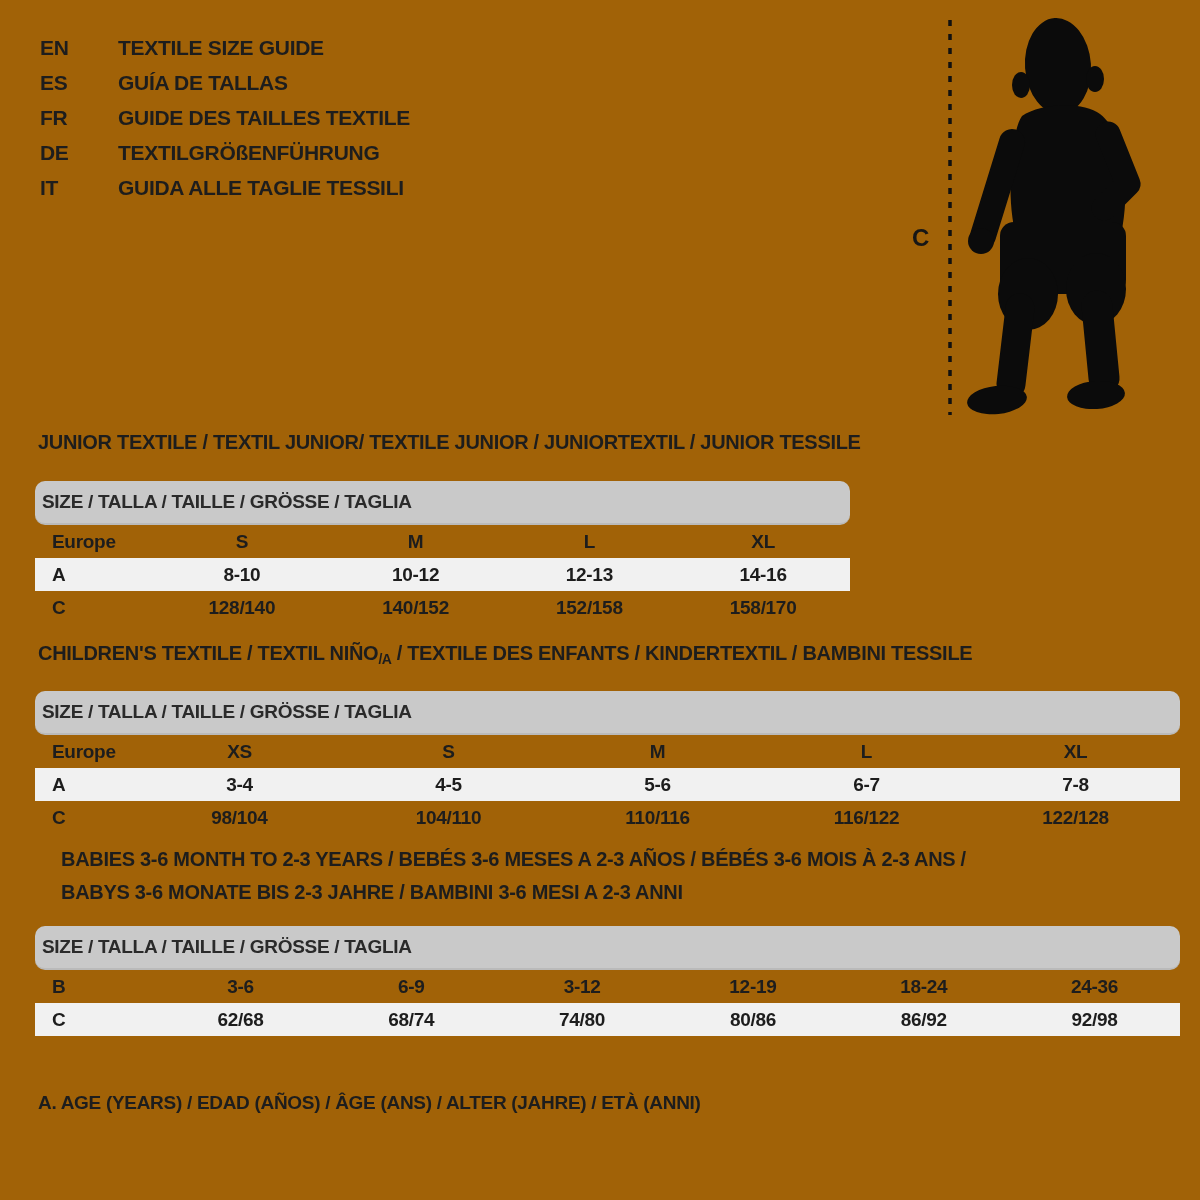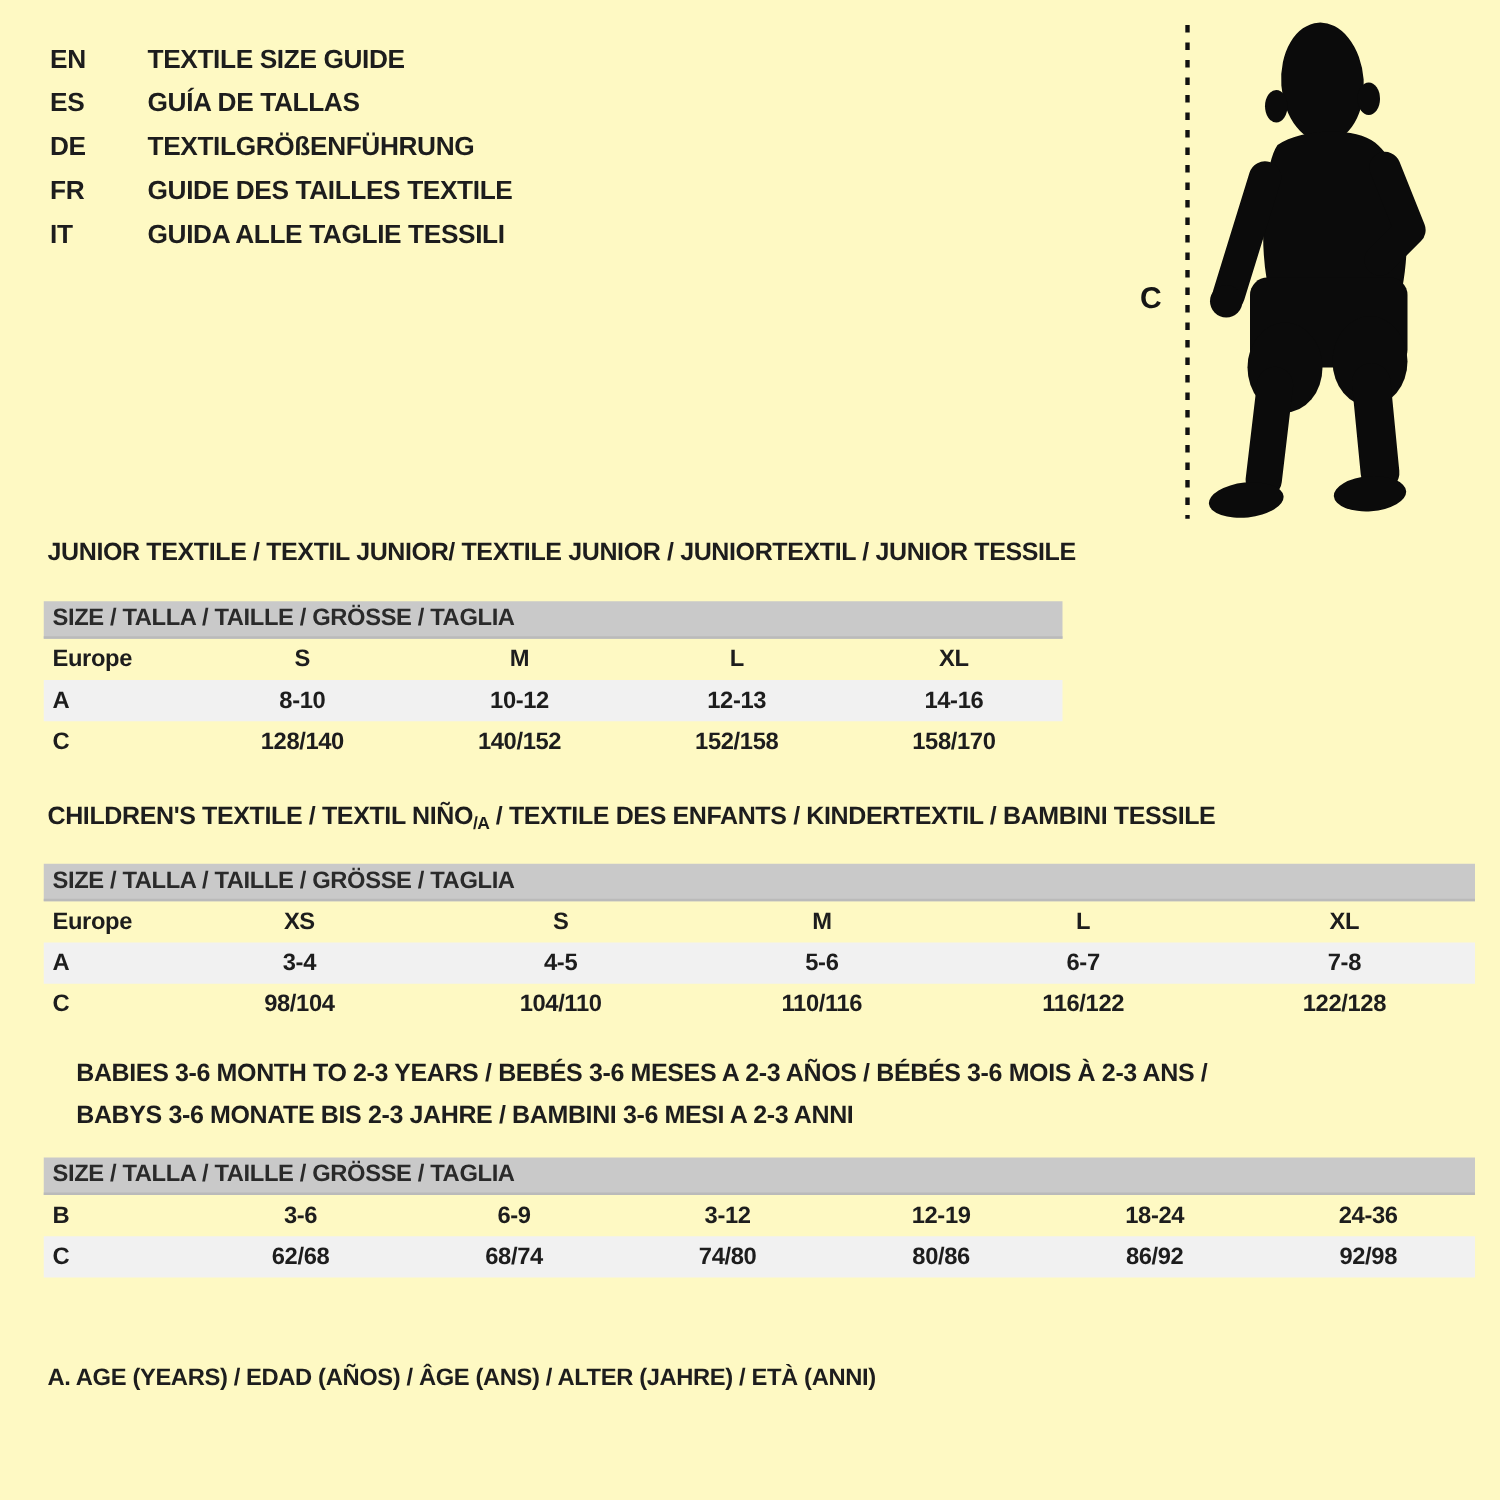--- a/index.html
+++ b/index.html
@@ -1,42 +1,42 @@
 <!DOCTYPE html>
 <html><head>
 <meta charset="utf-8">
 <style>
   html,body{margin:0;padding:0;background:#fff;}
   .page{
-    position:relative;width:1200px;height:1200px;background:#fef9c3;
+    position:relative;width:1200px;height:1200px;background:#a16207;
     font-family:"Liberation Sans","DejaVu Sans",sans-serif;
     font-weight:bold;color:#1d1d1d;overflow:hidden;
     letter-spacing:-0.3px;
   }
   
   .lang-list{position:absolute;left:40px;top:30px;}
   .lang-row{display:grid;grid-template-columns:78px auto;height:35px;align-items:center;}
   .lang-row span{font-size:21px;white-space:nowrap;}
   
   .figure{position:absolute;left:900px;top:8px;width:270px;height:420px;}
   .figure text{font:bold 24px "Liberation Sans","DejaVu Sans",sans-serif;fill:#161616;}
   
   .sec-title{position:absolute;left:38px;font-size:20px;white-space:nowrap;line-height:24px;}
   .sub-a{font-size:14px;vertical-align:-4px;letter-spacing:-0.5px;}
   
   .tbl{position:absolute;left:35px;}
   .size-bar{
-    height:30px;background:#c9c9c9;border-bottom:2px solid #bababa;
+    height:44px;background:#c9c9c9;border-bottom:2px solid #bababa;
     box-sizing:border-box;display:flex;align-items:center;
-    padding-left:7px;font-size:19px;color:#2a2a2a;
+    padding-left:7px;font-size:19px;color:#2a2a2a;border-radius:10px;
   }
   .row{display:grid;grid-template-columns:var(--cols);height:33px;align-items:center;}
   .row.alt{background:#f1f1f1;}
   .cell{font-size:19px;text-align:center;white-space:nowrap;}
-  .cell.lab{text-align:left;padding-left:7px;}
+  .cell.lab{text-align:left;padding-left:7px;margin-left:10px;}
   .t1{width:815px;--cols:120px repeat(4,1fr);}
   .t2{width:1145px;--cols:100px repeat(5,1fr);}
   .t3{width:1145px;--cols:120px repeat(6,1fr);}
   
   .legend{position:absolute;left:38px;top:1072px;}
   .legend div{font-size:19px;line-height:29px;white-space:nowrap;margin-top:16px;}
 </style>
 </head>
 <body>
 
@@ -45,26 +45,26 @@
   <div class="lang-list">
     <div class="lang-row">
       <span>EN</span>
       <span>TEXTILE SIZE GUIDE</span>
     </div>
     <div class="lang-row">
       <span>ES</span>
       <span>GUÍA DE TALLAS</span>
     </div>
     <div class="lang-row">
+      <span>FR</span>
+      <span>GUIDE DES TAILLES TEXTILE</span>
+    </div>
+    <div class="lang-row">
       <span>DE</span>
       <span>TEXTILGRÖßENFÜHRUNG</span>
-    </div>
-    <div class="lang-row">
-      <span>FR</span>
-      <span>GUIDE DES TAILLES TEXTILE</span>
     </div>
     <div class="lang-row">
       <span>IT</span>
       <span>GUIDA ALLE TAGLIE TESSILI</span>
     </div>
   </div>
 
   <svg class="figure" viewBox="0 0 270 420" xmlns="http://www.w3.org/2000/svg">
     <line x1="50" y1="12" x2="50" y2="407" stroke="#111" stroke-width="3.5" stroke-dasharray="6 8"></line>
     <text x="12" y="238">C</text>

